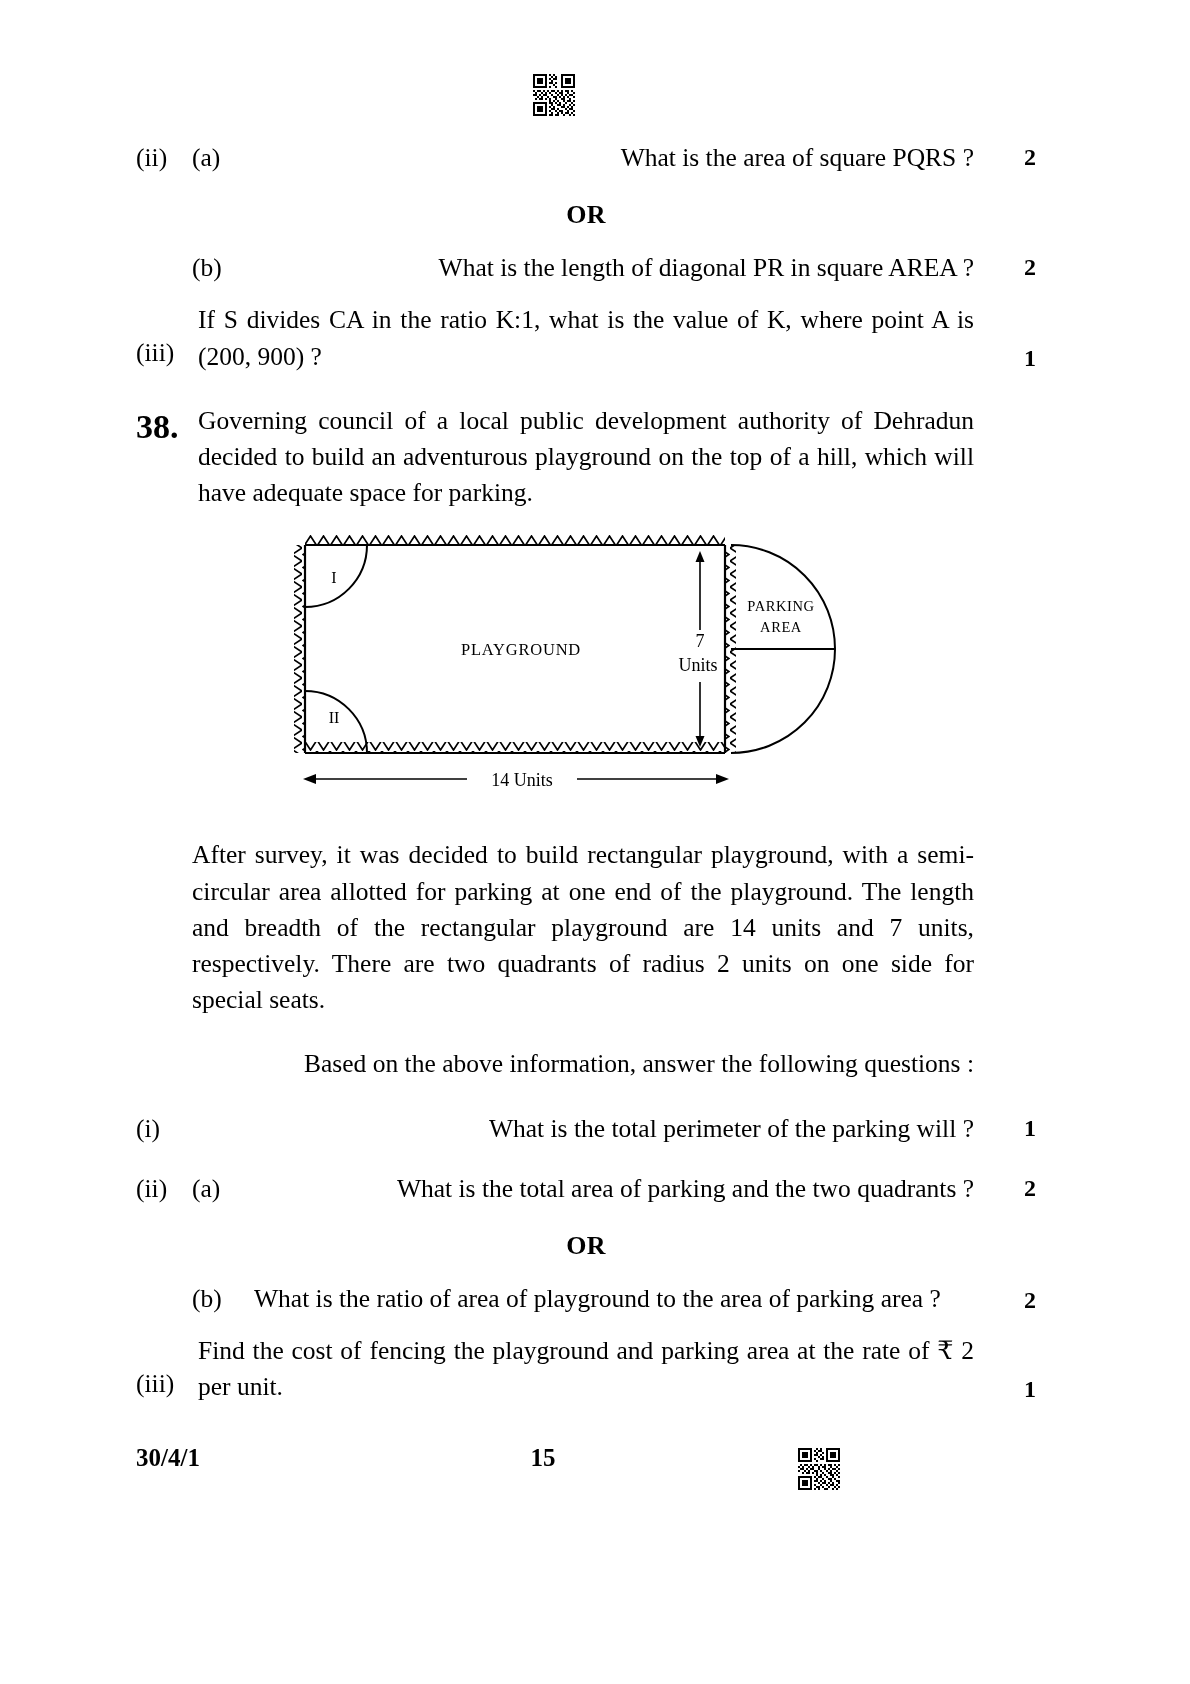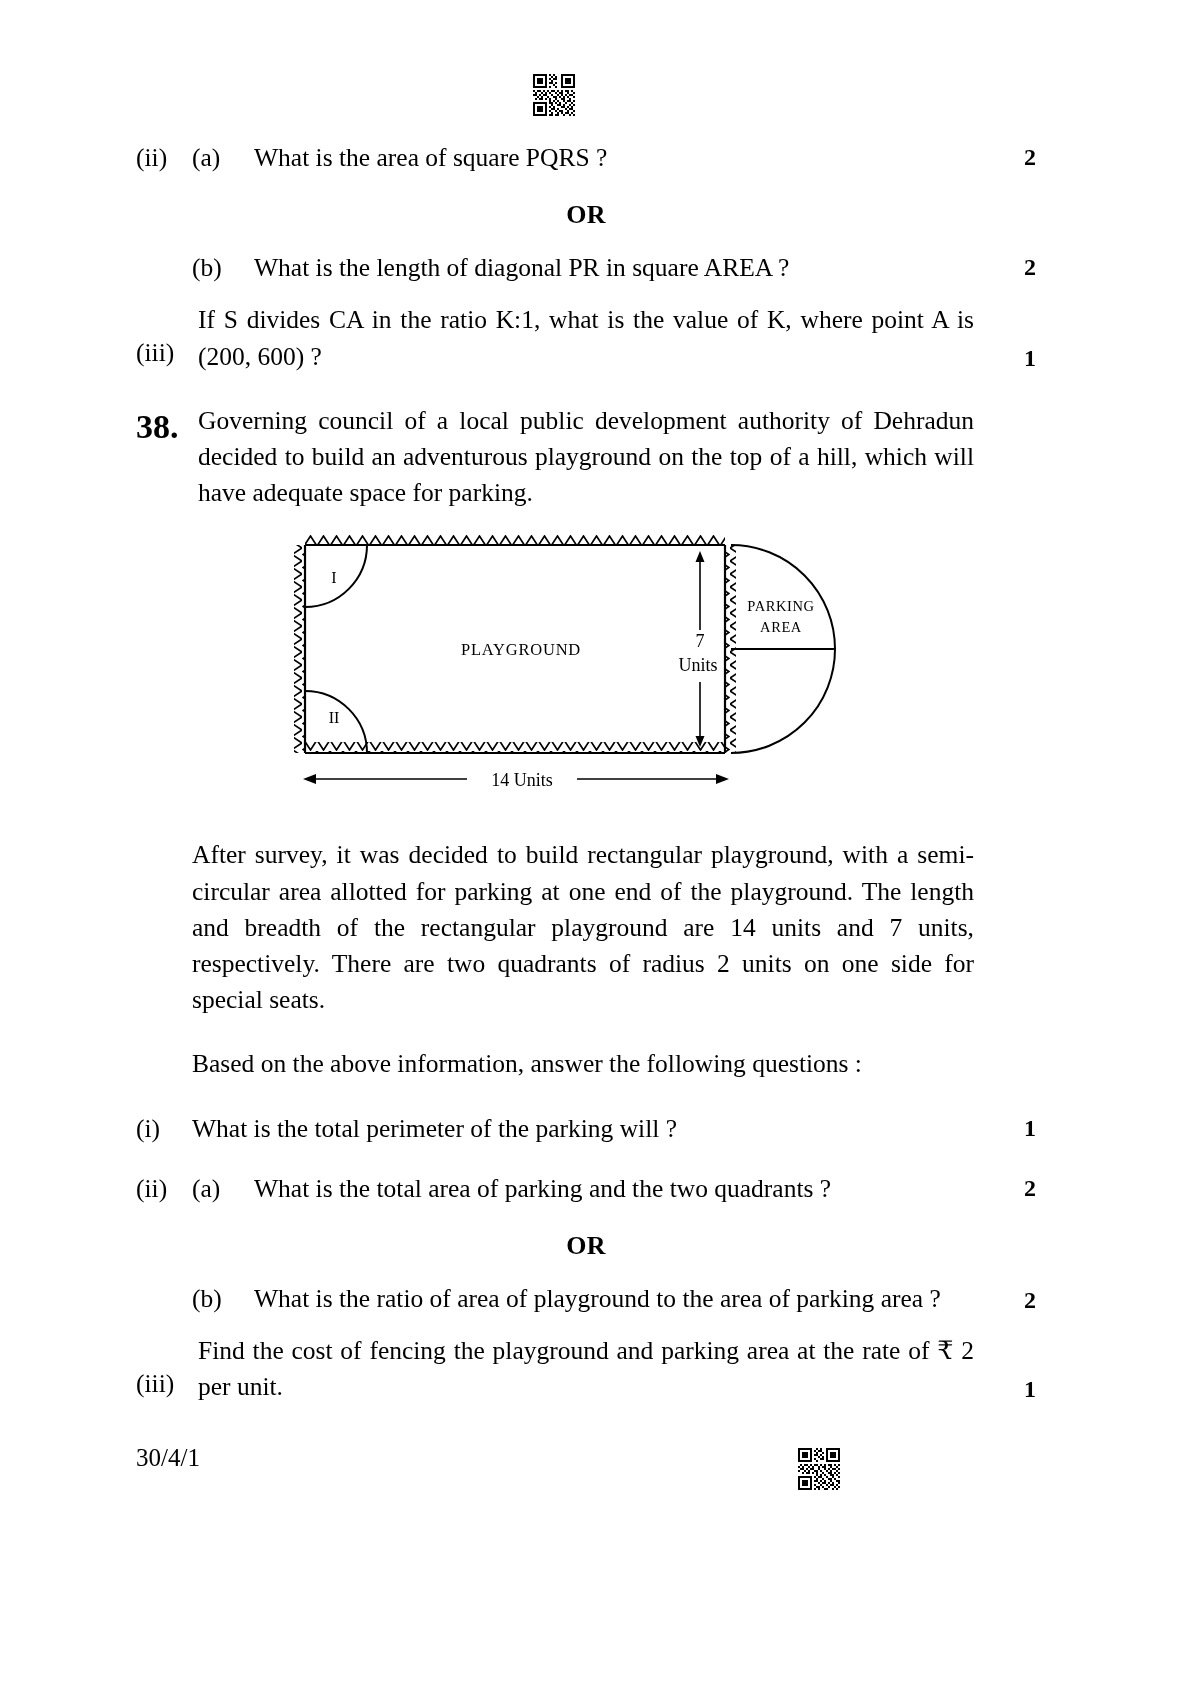--- a/index.html
+++ b/index.html
@@ -72,20 +72,21 @@
     flex: 0 0 auto;
     width: 56px;
   }
   .lbl-roman.wide { width: 62px; margin-top: 33px; }
   .lbl-alpha {
     flex: 0 0 auto;
     width: 62px;
   }
   .qtext {
     flex: 1 1 auto;
+    text-align: right;
   }
   .just-full {
     text-align: justify;
   }
 
   .or-line {
     text-align: center;
     font-weight: bold;
     font-size: 26px;
     letter-spacing: .3px;
@@ -111,20 +112,21 @@
 
   
   .footer {
     position: absolute;
     left: 136px;
     top: 1444px;
     width: 900px;
     display: flex;
     align-items: flex-start;
     font-size: 25px;
+    font-weight: bold;
   }
   .footer-code { flex: 0 0 auto; }
   .footer-page {
     flex: 1 1 auto;
     text-align: center;
     padding-right: 60px;
   }
   .footer-spacer { flex: 0 0 90px; }
 
   svg text {
@@ -269,21 +271,21 @@
       <span class="lbl-roman"></span>
       <span class="lbl-alpha">(b)</span>
       <span class="qtext">What is the length of diagonal PR in square AREA ?</span>
       <span class="marks-col">2</span>
     </div>
 
     <div class="spacer-16"></div>
 
     <div class="qrow">
       <span class="lbl-roman wide">(iii)</span>
-      <span class="qtext just-full">If S divides CA in the ratio K:1, what is the value of K, where point A is (200, 600) ?</span>
+      <span class="qtext just-full">If S divides CA in the ratio K:1, what is the value of K, where point A is (200, 900) ?</span>
       <span class="marks-col marks-bottom">1</span>
     </div>
 
     <div class="spacer-28"></div>
 
     <div class="qrow">
       <span class="qnum">38.</span>
       <span class="qtext just-full">Governing council of a local public development authority of Dehradun decided to build an adventurous playground on the top of a hill, which will have adequate space for parking.</span>
       <span class="marks-col"></span>
     </div>
@@ -398,20 +400,21 @@
     <div class="qrow">
       <span class="lbl-roman wide">(iii)</span>
       <span class="qtext just-full">Find the cost of fencing the playground and parking area at the rate of ₹ 2 per unit.</span>
       <span class="marks-col marks-bottom">1</span>
     </div>
 
   </div>
 
   <div class="footer">
     <span class="footer-code">30/4/1</span>
+    <span class="footer-page">15</span>
     <span class="footer-spacer"></span>
   </div>
 
   <svg class="qr qr-bottom" viewBox="0 0 21 21" shape-rendering="crispEdges" aria-hidden="true">
     <rect width="21" height="21" fill="#fff"></rect>
     <g fill="#000">
       <rect x="0" y="0" width="7" height="1"></rect>
         <rect x="0" y="6" width="7" height="1"></rect>
       <rect x="0" y="0" width="1" height="7"></rect>
         <rect x="6" y="0" width="1" height="7"></rect>

